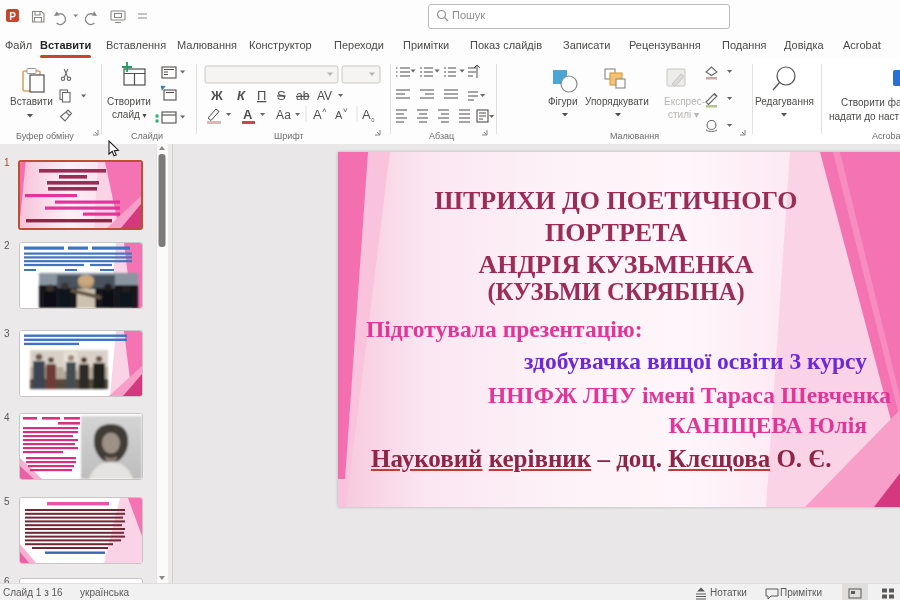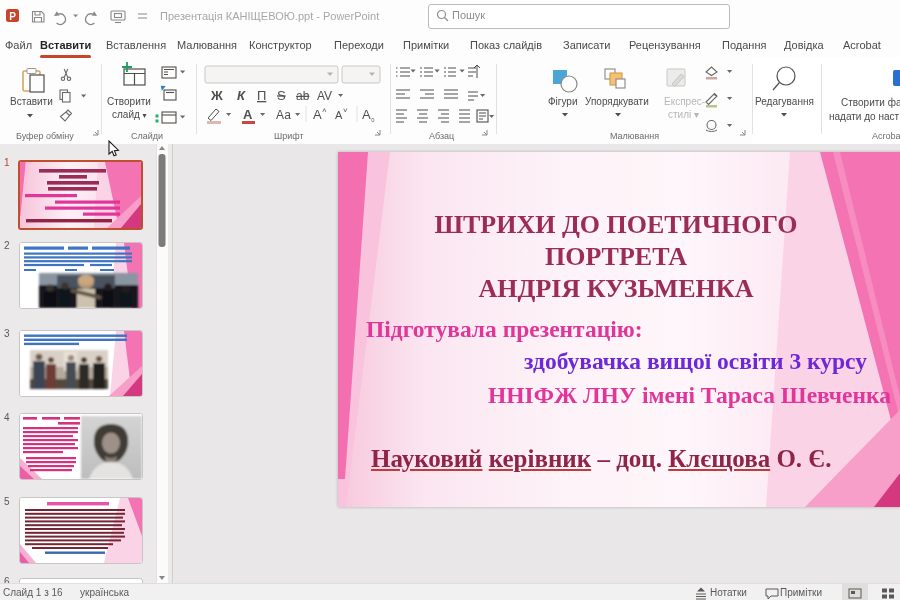--- a/index.html
+++ b/index.html
@@ -62,21 +62,20 @@
       <path d="M91.5 15.5 l5.5 0.6 -2.8-4.8 z" fill="#8a8886"></path>
       <g fill="none" stroke="#8a8886" stroke-width="1.1">
         <rect x="111" y="11" width="14" height="9" rx="1"></rect>
         <path d="M115 22.5 h6"></path>
         <rect x="114.5" y="13.5" width="7" height="4"></rect>
       </g>
       <g stroke="#8a8886" stroke-width="1.2">
         <path d="M138 14 h9 M138 18 h9"></path>
       </g>
     </svg>
-    <div class="abs" id="doctitle">Презентація КАНІЩЕВОЮ.ppt - PowerPoint</div>
     <div class="abs" id="searchbox"></div>
     <svg class="abs" style="left:436px;top:9px;" width="14" height="14" viewBox="0 0 14 14">
       <circle cx="5.5" cy="5.5" r="4" fill="none" stroke="#8f8d8b" stroke-width="1.2"></circle>
       <path d="M8.5 8.5 L12 12" stroke="#8f8d8b" stroke-width="1.2"></path>
     </svg>
     <div class="abs" id="searchtxt">Пошук</div>
   </div>
   <div class="abs" id="tabrow">
     <div class="tab" style="left:5px;">Файл</div>
     <div class="tab" style="left:40px;font-weight:bold;color:#262524;">Вставити</div>
@@ -454,25 +453,28 @@
         <rect x="0" y="0" width="631" height="355" fill="url(#bgg)"></rect>
         <polygon points="452,0 631,0 631,355 428,355" fill="#fbd3e6"></polygon>
         <polygon points="482,0 631,0 631,355 576,355" fill="#f473b2"></polygon>
         <polygon points="495,0 584,355 589,355 502,0" fill="#ffffff" opacity="0.18"></polygon>
         <polygon points="467,355 631,187 631,355" fill="#f79fc9"></polygon>
         <polygon points="536,355 631,232 631,355" fill="#d43980"></polygon>
         <polygon points="0,0 52,0 8,355 0,355" fill="#f9c3dd"></polygon>
         <polygon points="0,0 30,0 7,327 0,327" fill="#f36fb0"></polygon>
       </svg>
       <div class="st" style="left:28px;top:33px;width:500px;text-align:center;
-           font-size:26px;line-height:32px;color:#9b2c56;white-space:normal;margin-top:24px;">
+           font-size:26px;line-height:32px;color:#9b2c56;white-space:normal;">
         ШТРИХИ ДО ПОЕТИЧНОГО<br>ПОРТРЕТА<br>АНДРІЯ КУЗЬМЕНКА</div>
+      <div class="st" style="left:28px;top:124px;width:500px;text-align:center;
+           font-size:24.5px;line-height:32px;color:#9b2c56;">(КУЗЬМИ СКРЯБІНА)</div>
       <div class="st" style="left:28px;top:164px;font-size:23.5px;color:#e1359a;">Підготувала презентацію:</div>
       <div class="st" style="left:150px;top:196px;width:379px;text-align:right;font-size:23.5px;color:#6d28d9;">здобувачка вищої освіти 3 курсу</div>
       <div class="st" style="left:150px;top:230px;width:379px;text-align:right;font-size:23.5px;color:#e1359a;">ННІФЖ ЛНУ імені Тараса Шевченка</div>
+      <div class="st" style="left:150px;top:260px;width:379px;text-align:right;font-size:23.5px;color:#e1359a;">КАНІЩЕВА Юлія</div>
       <div class="st" style="left:33px;top:293px;font-size:25px;color:#8f2446;">
         <span style="text-decoration:underline;text-decoration-color:#c13b3b;">Науковий</span>
         <span style="text-decoration:underline;text-decoration-color:#c13b3b;">керівник</span>
         – доц. <span style="text-decoration:underline;text-decoration-color:#c13b3b;">Клєщова</span> О. Є.</div>
     </div>
   </div>
   <div class="abs" id="statusbar">
     <div class="abs" style="left:3px;top:3px;">Слайд 1 з 16</div>
     <div class="abs" style="left:80px;top:3px;">українська</div>
     <div class="abs" style="left:710px;top:3px;">Нотатки</div>

